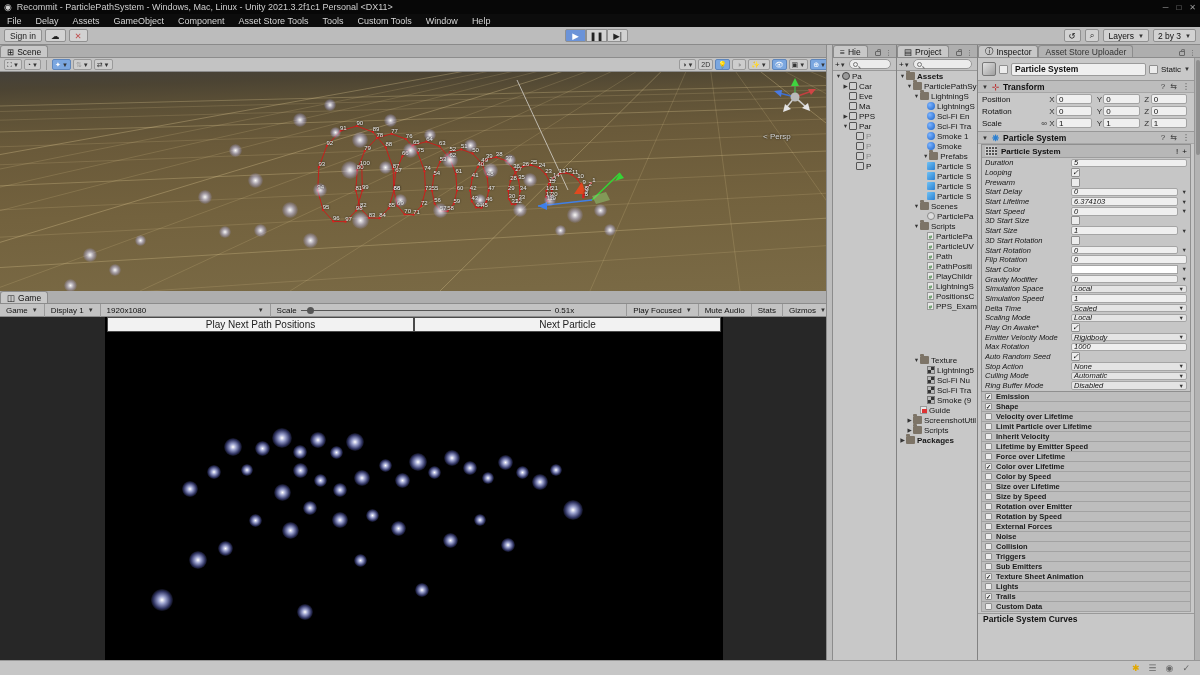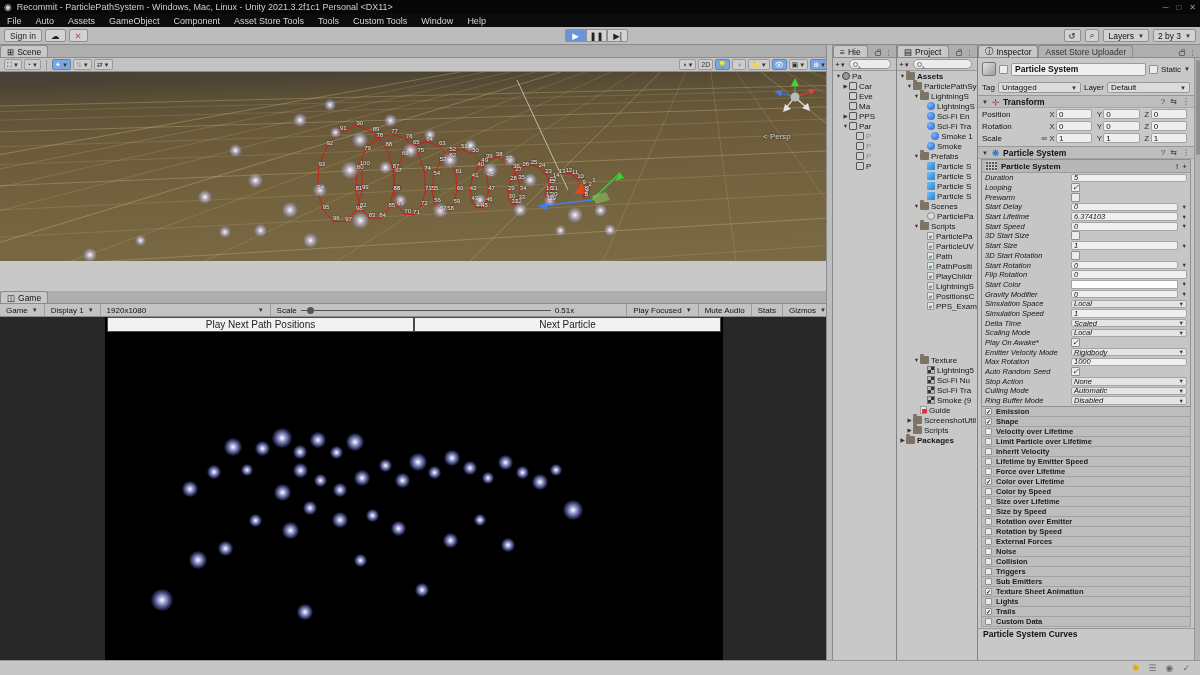--- a/index.html
+++ b/index.html
@@ -34,21 +34,21 @@
   .mag { width:5px; height:5px; border:1px solid #777; border-radius:50%; position:relative; flex:none; }
   .mag:after { content:""; position:absolute; left:4px; top:4px; width:3px; height:1px; background:#777; transform:rotate(45deg); }
 
   
   #scene-tabbar { position:absolute; left:0; top:45px; width:833px; }
   #scene-toolbar { position:absolute; left:0; top:58px; width:833px; height:14px; background:#c3c3c3; border-bottom:1px solid #8c8c8c; display:flex; align-items:center; padding:0 4px; gap:2px; }
   .stb { height:11px; min-width:14px; border:1px solid #9a9a9a; background:#cdcdcd; border-radius:2px; display:inline-flex; align-items:center; justify-content:center; gap:1px; font-size:7px; color:#333; padding:0 2px; }
   .stb.active { background:#7ba7e0; color:#fff; border-color:#5f86bb; }
   .stb.dim { color:#999; }
   .sep { width:1px; height:10px; background:#979797; margin:0 3px; }
-  #scene-viewport { position:absolute; left:0; top:72px; width:833px; height:189px; overflow:hidden;
+  #scene-viewport { position:absolute; left:0; top:72px; width:833px; height:219px; overflow:hidden;
     background:linear-gradient(178deg,#45413a 0%,#4c4433 7%,#5c5036 16%,#6a5a3a 32%,#73623e 60%,#7a6a45 100%); }
   #scene-svg { position:absolute; left:0; top:0; }
   .scene-particle { position:absolute; border-radius:50%; background:radial-gradient(circle,rgba(255,255,255,.95) 0%,rgba(205,205,250,.55) 35%,rgba(160,160,230,.25) 60%,transparent 75%); }
   .path-num { position:absolute; font-size:6px; color:#eee; text-shadow:0 0 2px #000; transform:translate(-50%,-50%); }
   #persp-label { position:absolute; left:763px; top:60px; color:#d8d8d8; font-size:8px; text-shadow:0 0 2px #000; }
 
   
   #game-tabbar { position:absolute; left:0; top:291px; width:833px; }
   #game-toolbar { position:absolute; left:0; top:304px; width:833px; height:13px; background:#c3c3c3; border-bottom:1px solid #8c8c8c; display:flex; align-items:center; font-size:8px; }
   .gtb-drop { display:flex; align-items:center; gap:4px; padding:0 6px; border-right:1px solid #9a9a9a; height:13px; }
@@ -130,21 +130,21 @@
     <span>Recommit - ParticlePathSystem - Windows, Mac, Linux - Unity 2021.3.2f1c1 Personal &lt;DX11&gt;</span>
     <span class="win-btns">
         <span>─</span>
         <span>□</span>
         <span>✕</span>
       </span>
   </div>
 
   <div id="menubar">
       <span class="menu-item">File</span>
-      <span class="menu-item">Auto</span>
+      <span class="menu-item">Delay</span>
       <span class="menu-item">Assets</span>
       <span class="menu-item">GameObject</span>
       <span class="menu-item">Component</span>
       <span class="menu-item">Asset Store Tools</span>
       <span class="menu-item">Tools</span>
       <span class="menu-item">Custom Tools</span>
       <span class="menu-item">Window</span>
       <span class="menu-item">Help</span>
     </div>
 
@@ -694,31 +694,31 @@
         <div class="trow" style="padding-left: 23px;">
           <span class="arrow"></span>
           <span class="ticon ic-mat"></span>
           <span>Sci-Fi En</span>
         </div>
         <div class="trow" style="padding-left: 23px;">
           <span class="arrow"></span>
           <span class="ticon ic-mat"></span>
           <span>Sci-Fi Tra</span>
         </div>
-        <div class="trow" style="padding-left: 23px; justify-content: center;">
+        <div class="trow" style="padding-left: 23px;">
           <span class="arrow"></span>
           <span class="ticon ic-mat"></span>
           <span>Smoke 1</span>
         </div>
         <div class="trow" style="padding-left: 23px;">
           <span class="arrow"></span>
           <span class="ticon ic-mat"></span>
           <span>Smoke</span>
         </div>
-        <div class="trow" style="padding-left: 16px;">
+        <div class="trow" style="padding-left: 16px; justify-content: center;">
           <span class="arrow">▼</span>
           <span class="ticon ic-folder"></span>
           <span>Prefabs</span>
         </div>
         <div class="trow" style="padding-left: 23px;">
           <span class="arrow"></span>
           <span class="ticon ic-prefab"></span>
           <span>Particle S</span>
         </div>
         <div class="trow" style="padding-left: 23px;">
@@ -855,32 +855,20 @@
     </div>
     <div id="insp-body">
       <div id="go-header">
         <span class="go-cube"></span>
         <span class="chk"></span>
         <span class="namefield">Particle System</span>
         <span class="chk"></span>
         <span style="font-size:8px;">Static</span>
         <span class="caret">▼</span>
       </div>
-      <div id="tagbar">
-        <span>Tag</span>
-        <span class="dropfield">
-            <span>Untagged</span>
-            <span class="caret">▼</span>
-          </span>
-        <span>Layer</span>
-        <span class="dropfield">
-            <span>Default</span>
-            <span class="caret">▼</span>
-          </span>
-      </div>
       <div class="comp-header">
         <span class="caret">▼</span>
         <span style="color:#b33;">⊹</span>
         <span>Transform</span>
         <span class="rt">
             <span>?</span>
             <span>⇆</span>
             <span>⋮</span>
           </span>
       </div>

